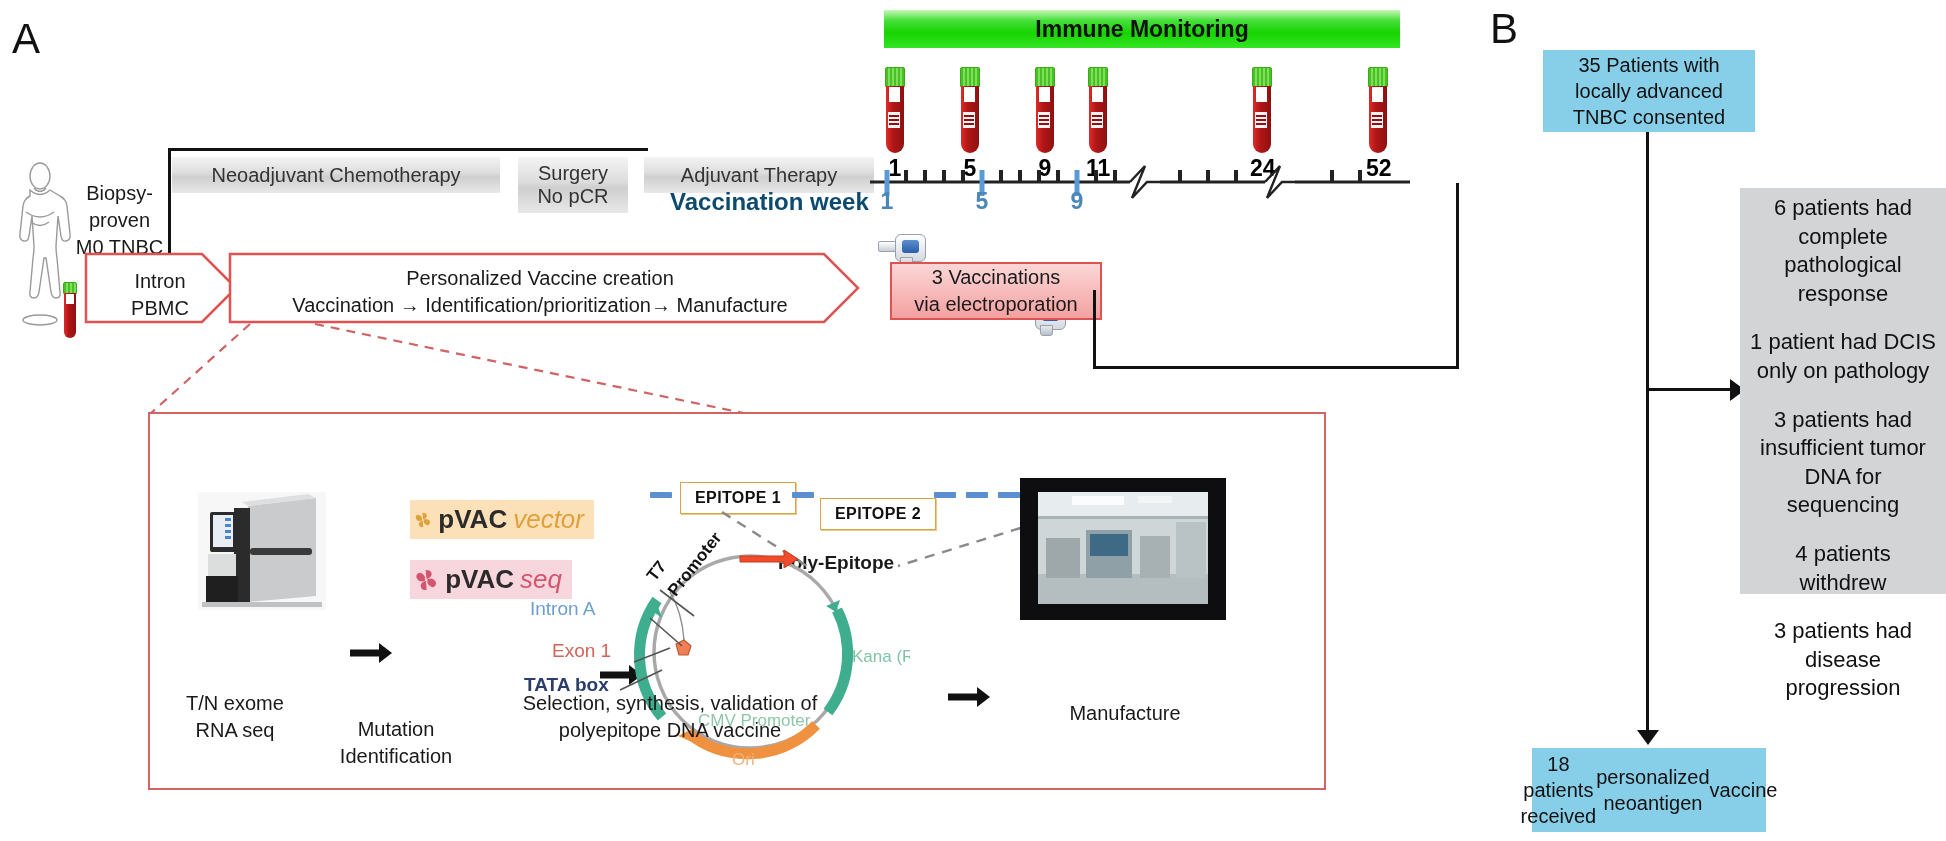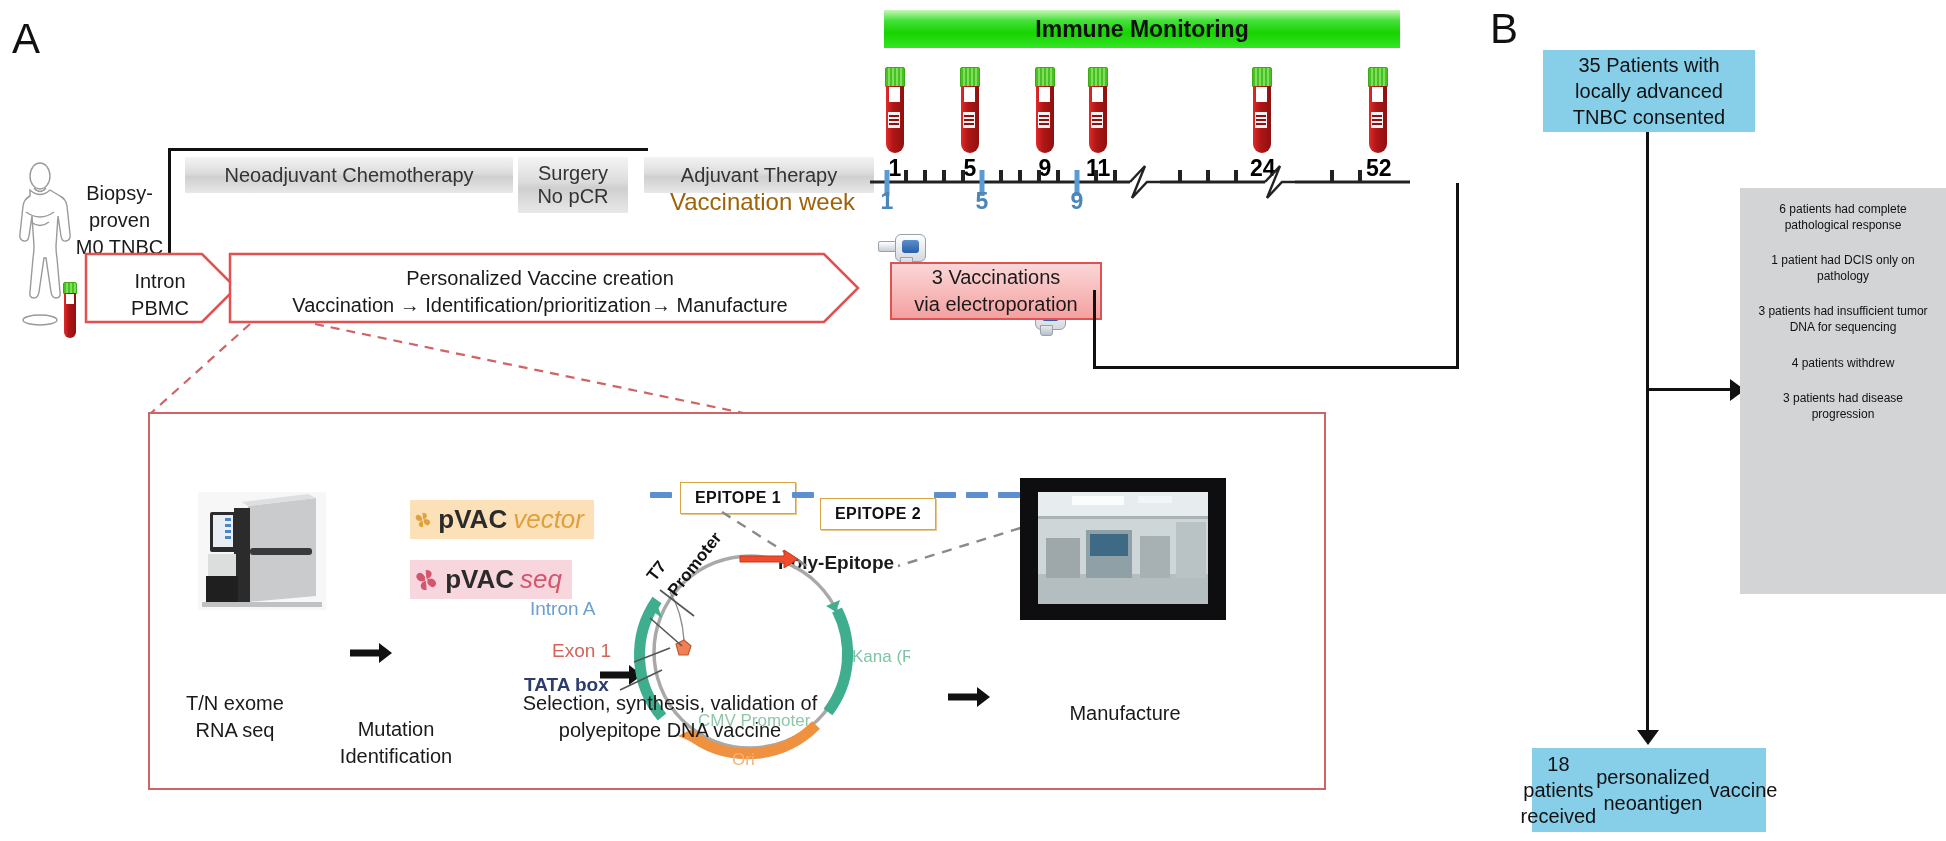--- a/index.html
+++ b/index.html
@@ -29,21 +29,21 @@
   .tube .cap{position:absolute;top:0;left:2px;width:20px;height:20px;
      background:repeating-linear-gradient(to right,#49c024 0 2px,#7ee05a 2px 4px);
      border-radius:2px 2px 0 0;border:1px solid #3da81c;box-sizing:border-box;}
   .tube .body{position:absolute;top:19px;left:3px;width:18px;height:67px;
      background:linear-gradient(to right,#e02b2b 0%,#b01616 40%,#8f1010 100%);
      border-radius:0 0 9px 9px;}
   .tube .gap{position:absolute;top:20px;left:6px;width:11px;height:15px;background:#fff;}
   .tube .label-strip{position:absolute;top:45px;left:5px;width:12px;height:16px;background:#f2f2f2;}
   .tube .label-strip i{position:absolute;left:1px;width:10px;height:1.5px;background:#8f1010;display:block;}
   .tube-num{font-size:23px;font-weight:700;color:#000;text-align:center;margin-top:2px;}
-  .vacc-label{color:#a16207;font-size:24px;}
+  .vacc-label{color:#0c4a6e;font-size:24px;font-weight:bold;}
   .vacc-num{color:#4a86b8;font-size:23px;font-weight:700;text-align:center;}
 
   
   .red-band{
     border:2px solid #e05252;background:#fff;box-sizing:border-box;
     display:flex;align-items:center;justify-content:center;text-align:center;
     font-size:20px;color:#1a1a1a;line-height:1.35;
   }
   .red-band.filled{
     background:linear-gradient(to bottom,#fbd7d7,#f4a0a0);
@@ -84,22 +84,22 @@
   .arrow-blk .shaft{position:absolute;left:0;top:50%;transform:translateY(-50%);
      height:7px;background:#111;}
   .arrow-blk .head{position:absolute;top:50%;transform:translateY(-50%);
      width:0;height:0;border-top:10px solid transparent;border-bottom:10px solid transparent;
      border-left:13px solid #111;}
 
   
   .b-blue{background:#87cfe8;color:#111;font-size:20px;line-height:1.3;
       display:flex;align-items:center;justify-content:center;text-align:center;padding:8px 10px;
       box-sizing:border-box;}
-  .b-grey{background:#d2d4d6;color:#111;font-size:12px;line-height:1.3;
-      box-sizing:border-box;padding:14px 10px;text-align:center;}
+  .b-grey{background:#d2d4d6;color:#111;font-size:22px;line-height:1.3;
+      box-sizing:border-box;padding:6px 10px;text-align:center;}
   .b-grey p{margin:0 0 20px 0;}
   .b-grey p:last-child{margin-bottom:0;}
   .b-line{background:#111;}
   .b-arrowhead-right{width:0;height:0;border-top:11px solid transparent;
       border-bottom:11px solid transparent;border-left:15px solid #111;}
   .b-arrowhead-down{width:0;height:0;border-left:11px solid transparent;
       border-right:11px solid transparent;border-top:15px solid #111;}
 
   .cap-txt{font-size:20px;line-height:1.35;text-align:center;color:#1a1a1a;}
   .blk-line{background:#111;}
@@ -132,21 +132,21 @@
 
 <div class="abs" style="left:72px;top:180px;width:95px;font-size:20px;line-height:1.35;text-align:center;">
   <div>Biopsy-</div>
   <div>proven</div>
   <div>M0 TNBC</div>
 </div>
 
 <div class="abs blk-line" style="left:168px;top:148px;width:3px;height:148px;"></div>
 <div class="abs blk-line" style="left:168px;top:148px;width:480px;height:3px;"></div>
 
-<div class="abs phase" style="left:185px;top:157px;width:328px;height:36px;">Neoadjuvant  Chemotherapy</div>
+<div class="abs phase" style="left:172px;top:157px;width:328px;height:36px;">Neoadjuvant  Chemotherapy</div>
 
 <div class="abs phase" style="left:518px;top:157px;width:110px;height:56px;flex-direction:column;">
   <div>Surgery</div>
   <div>No  pCR</div>
 </div>
 
 <div class="abs phase" style="left:644px;top:157px;width:230px;height:36px;">Adjuvant  Therapy</div>
 
 <div class="abs green-bar" style="left:884px;top:10px;width:516px;height:38px;">Immune Monitoring</div>
 

